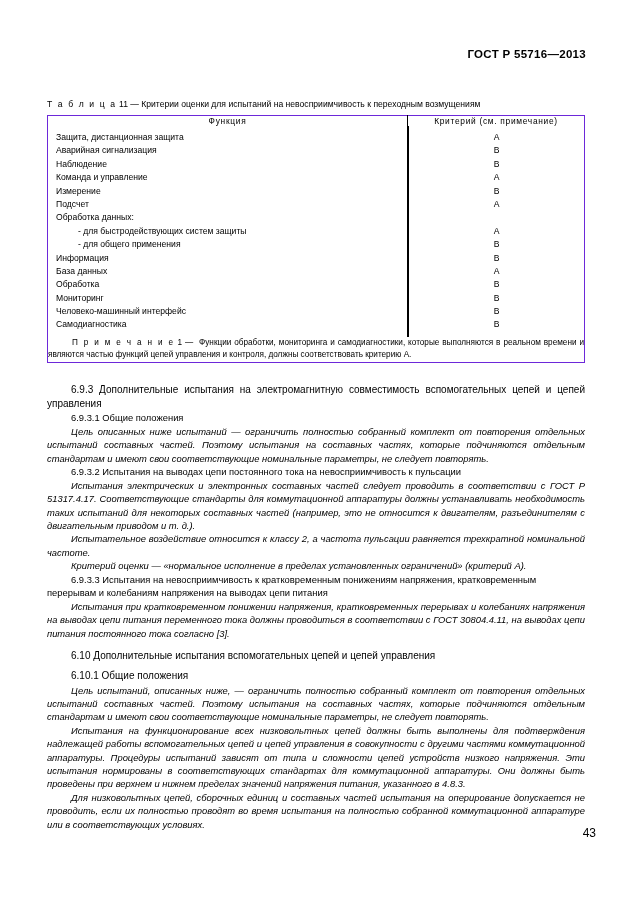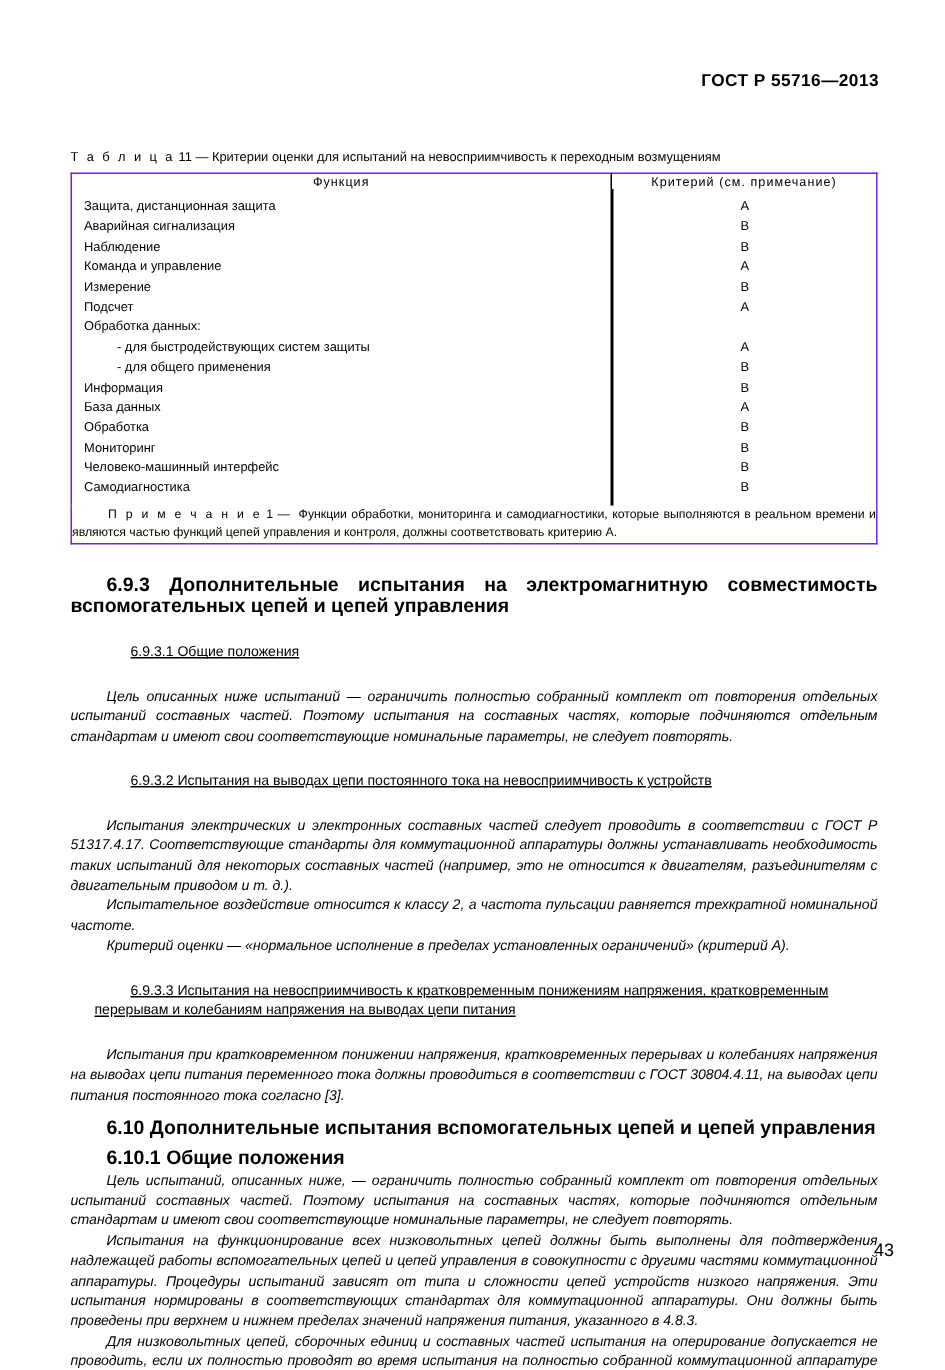--- a/index.html
+++ b/index.html
@@ -125,32 +125,31 @@
     margin: 0;
     font-size: 9.4px;
     line-height: 13.4px;
     text-align: justify;
     text-indent: 24px;
     hyphens: manual;
     font-style: italic;
   }
   p.h-bold {
     margin: 0;
-    font-size: 13px;
+    font-size: 10px;
     line-height: 14.2px;
-    font-weight: bold;
+    font-weight: normal;
     text-indent: 24px;
     text-align: justify;
   }
   p.h-plain {
-    margin: 16px;
+    margin: 0;
     font-size: 9.4px;
     line-height: 13.6px;
     text-indent: 24px;
-    text-decoration: underline;
   }
   .sp-6 { height: 6px; }
   .sp-9 { height: 9px; }
 
   
   .page-number {
     position: absolute;
     right: 34px;
     bottom: 60px;
     font-size: 12px;
@@ -225,21 +224,21 @@
           </td>
         </tr>
       </tbody>
     </table>
 
     <div class="body-block">
 
       <p class="h-bold">6.9.3 Дополнительные испытания на электромагнитную совместимость вспомогательных цепей и цепей управления</p>
       <p class="h-plain">6.9.3.1 Общие положения</p>
       <p class="t">Цель описанных ниже испытаний — ограничить полностью собранный комплект от повторения отдельных испытаний составных частей. Поэтому испытания на составных частях, которые подчиняются отдельным стандартам  и имеют свои соответствующие номинальные параметры, не следует повторять.</p>
-      <p class="h-plain">6.9.3.2 Испытания на выводах цепи постоянного тока на невосприимчивость к устройств</p>
+      <p class="h-plain">6.9.3.2 Испытания на выводах цепи постоянного тока на невосприимчивость к пульсации</p>
       <p class="t">Испытания электрических и электронных составных частей следует проводить в соответствии с ГОСТ Р 51317.4.17. Соответствующие стандарты для коммутационной аппаратуры должны устанавливать необходимость таких испытаний для некоторых составных частей (например, это не относится к двигателям, разъединителям с двигательным приводом и т. д.).</p>
       <p class="t">Испытательное воздействие относится к классу 2, а частота пульсации равняется трехкратной номинальной частоте.</p>
       <p class="t">Критерий оценки — «нормальное исполнение в пределах установленных ограничений» (критерий А).</p>
       <p class="h-plain">6.9.3.3 Испытания на невосприимчивость к кратковременным понижениям напряжения, кратковременным перерывам и колебаниям напряжения на выводах цепи питания</p>
       <p class="t">Испытания при кратковременном понижении напряжения, кратковременных перерывах и колебаниях напряжения на выводах цепи питания переменного тока должны проводиться в соответствии с ГОСТ 30804.4.11, на выводах цепи питания постоянного тока согласно [3].</p>
 
       <div class="sp-9"></div>
       <p class="h-bold">6.10 Дополнительные испытания  вспомогательных цепей и цепей управления</p>
       <div class="sp-6"></div>
       <p class="h-bold">6.10.1 Общие положения</p>

